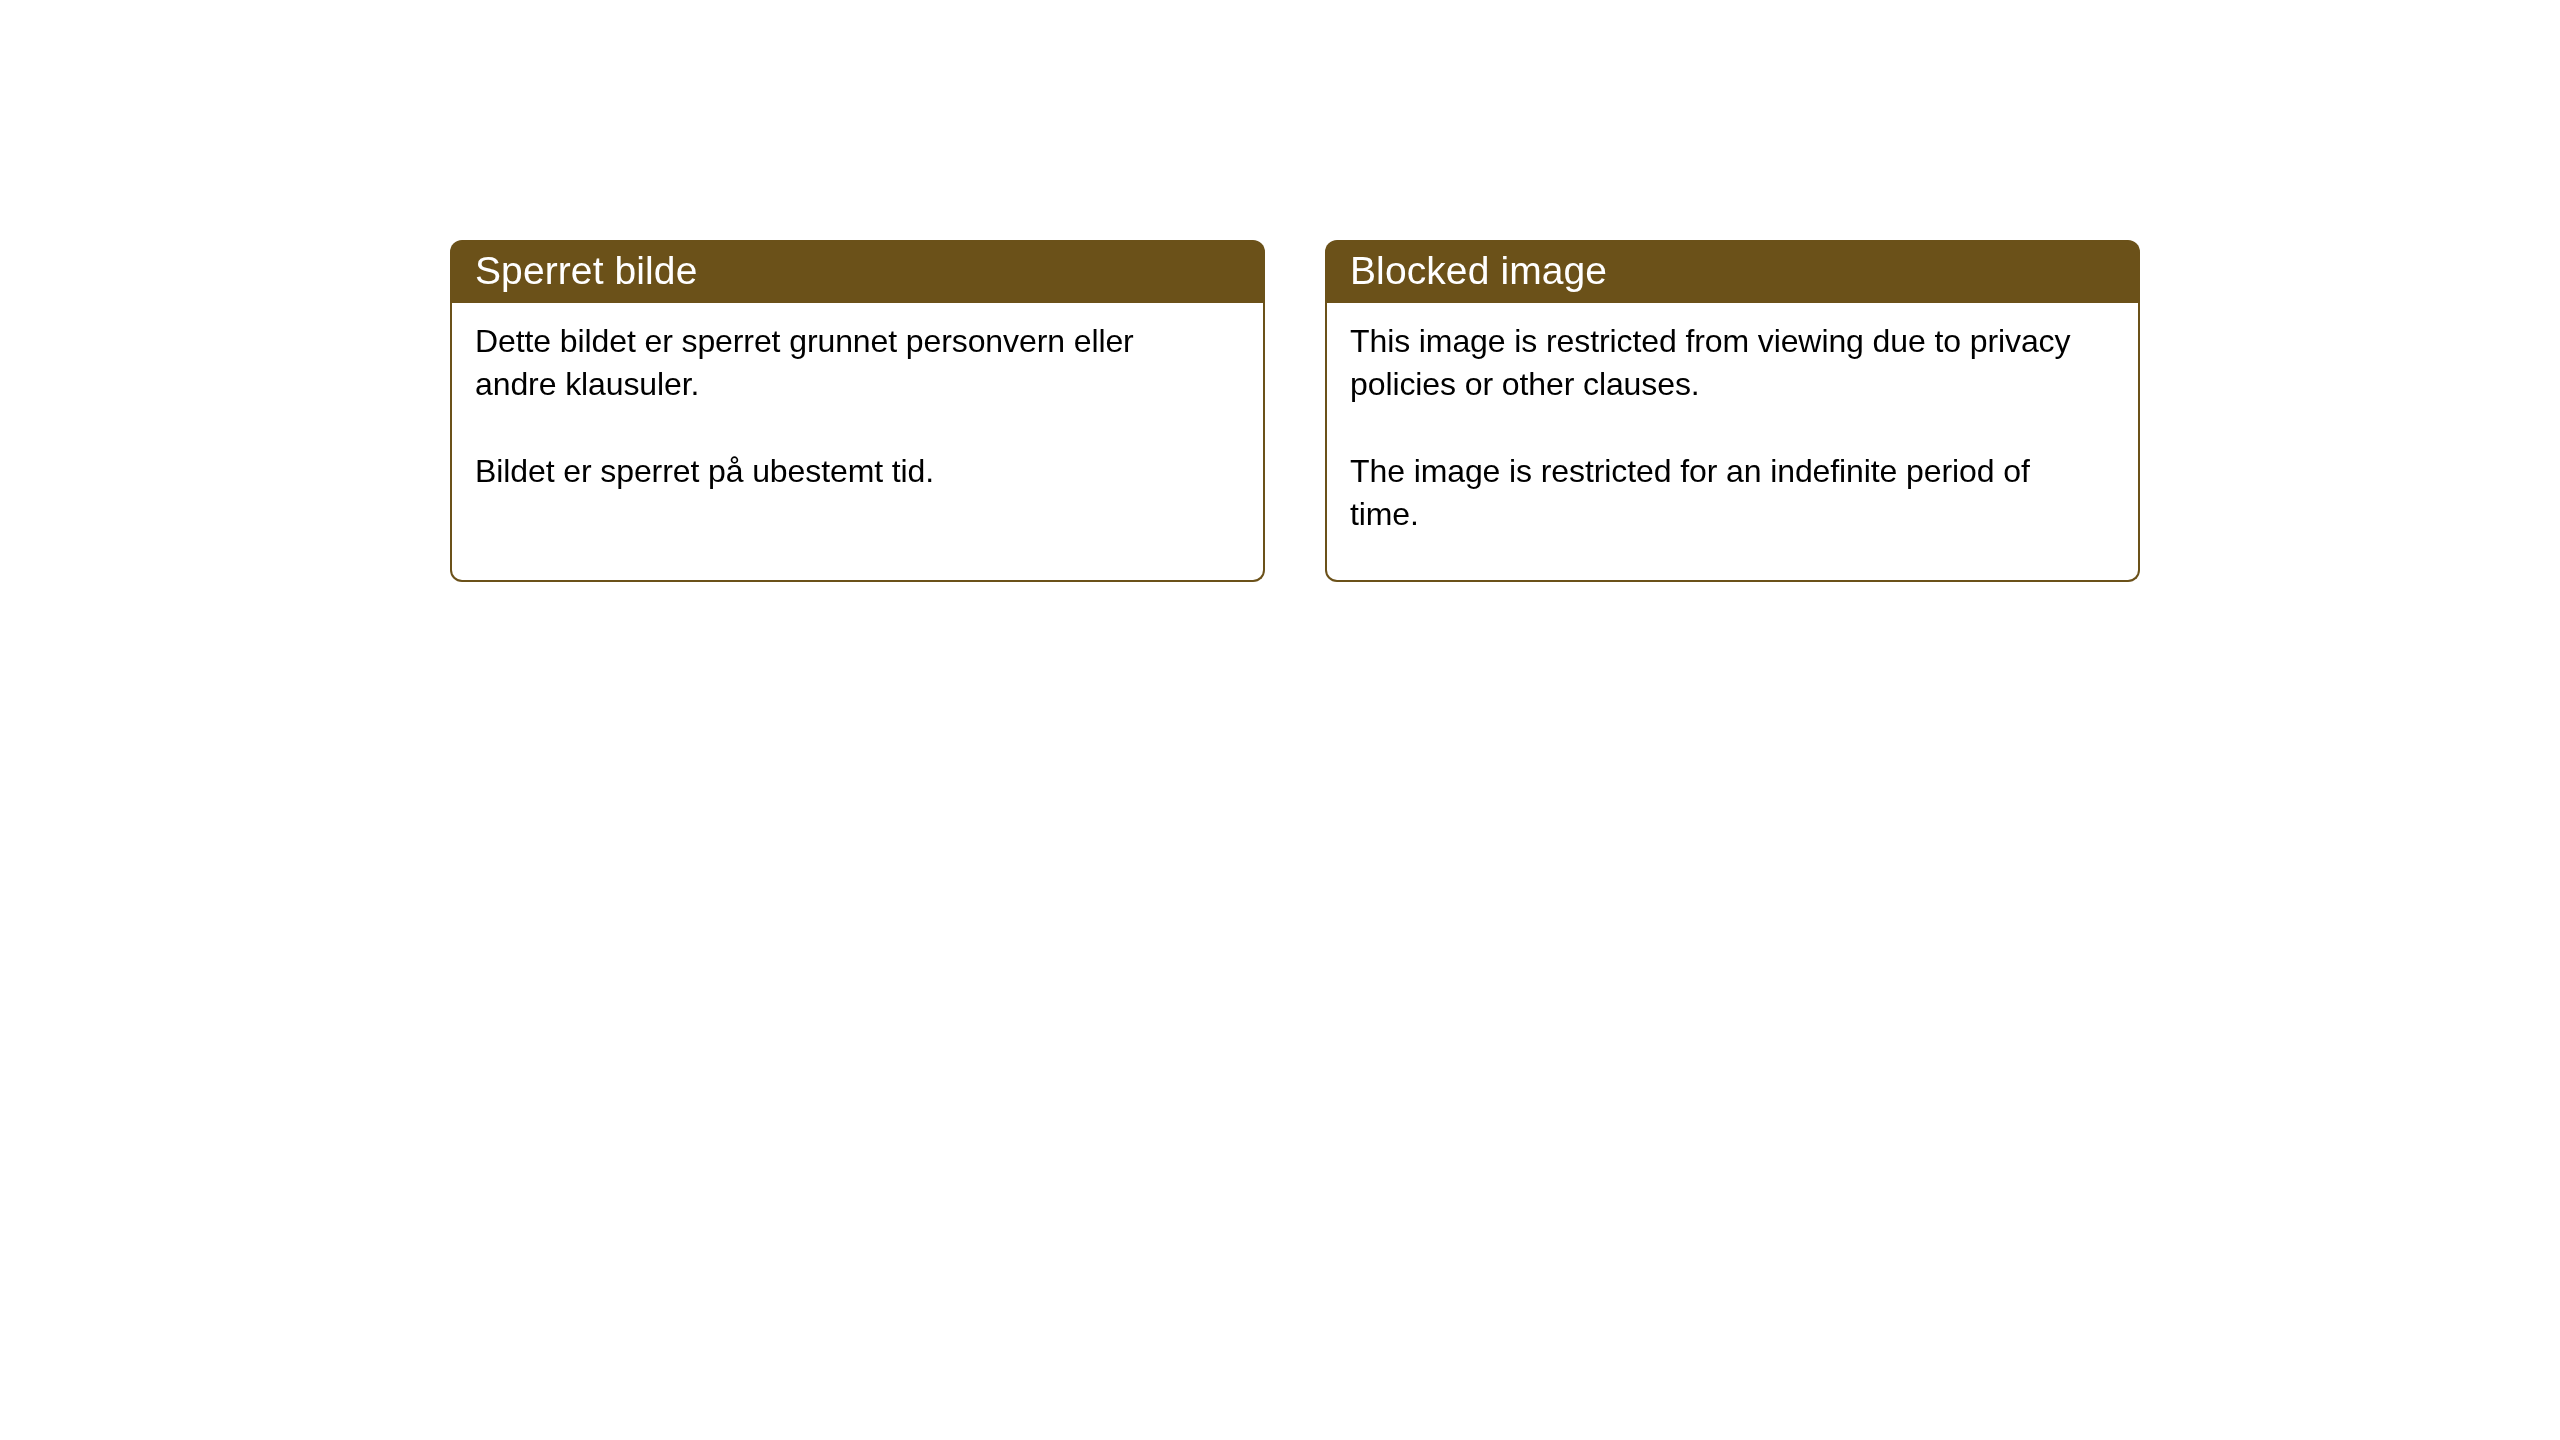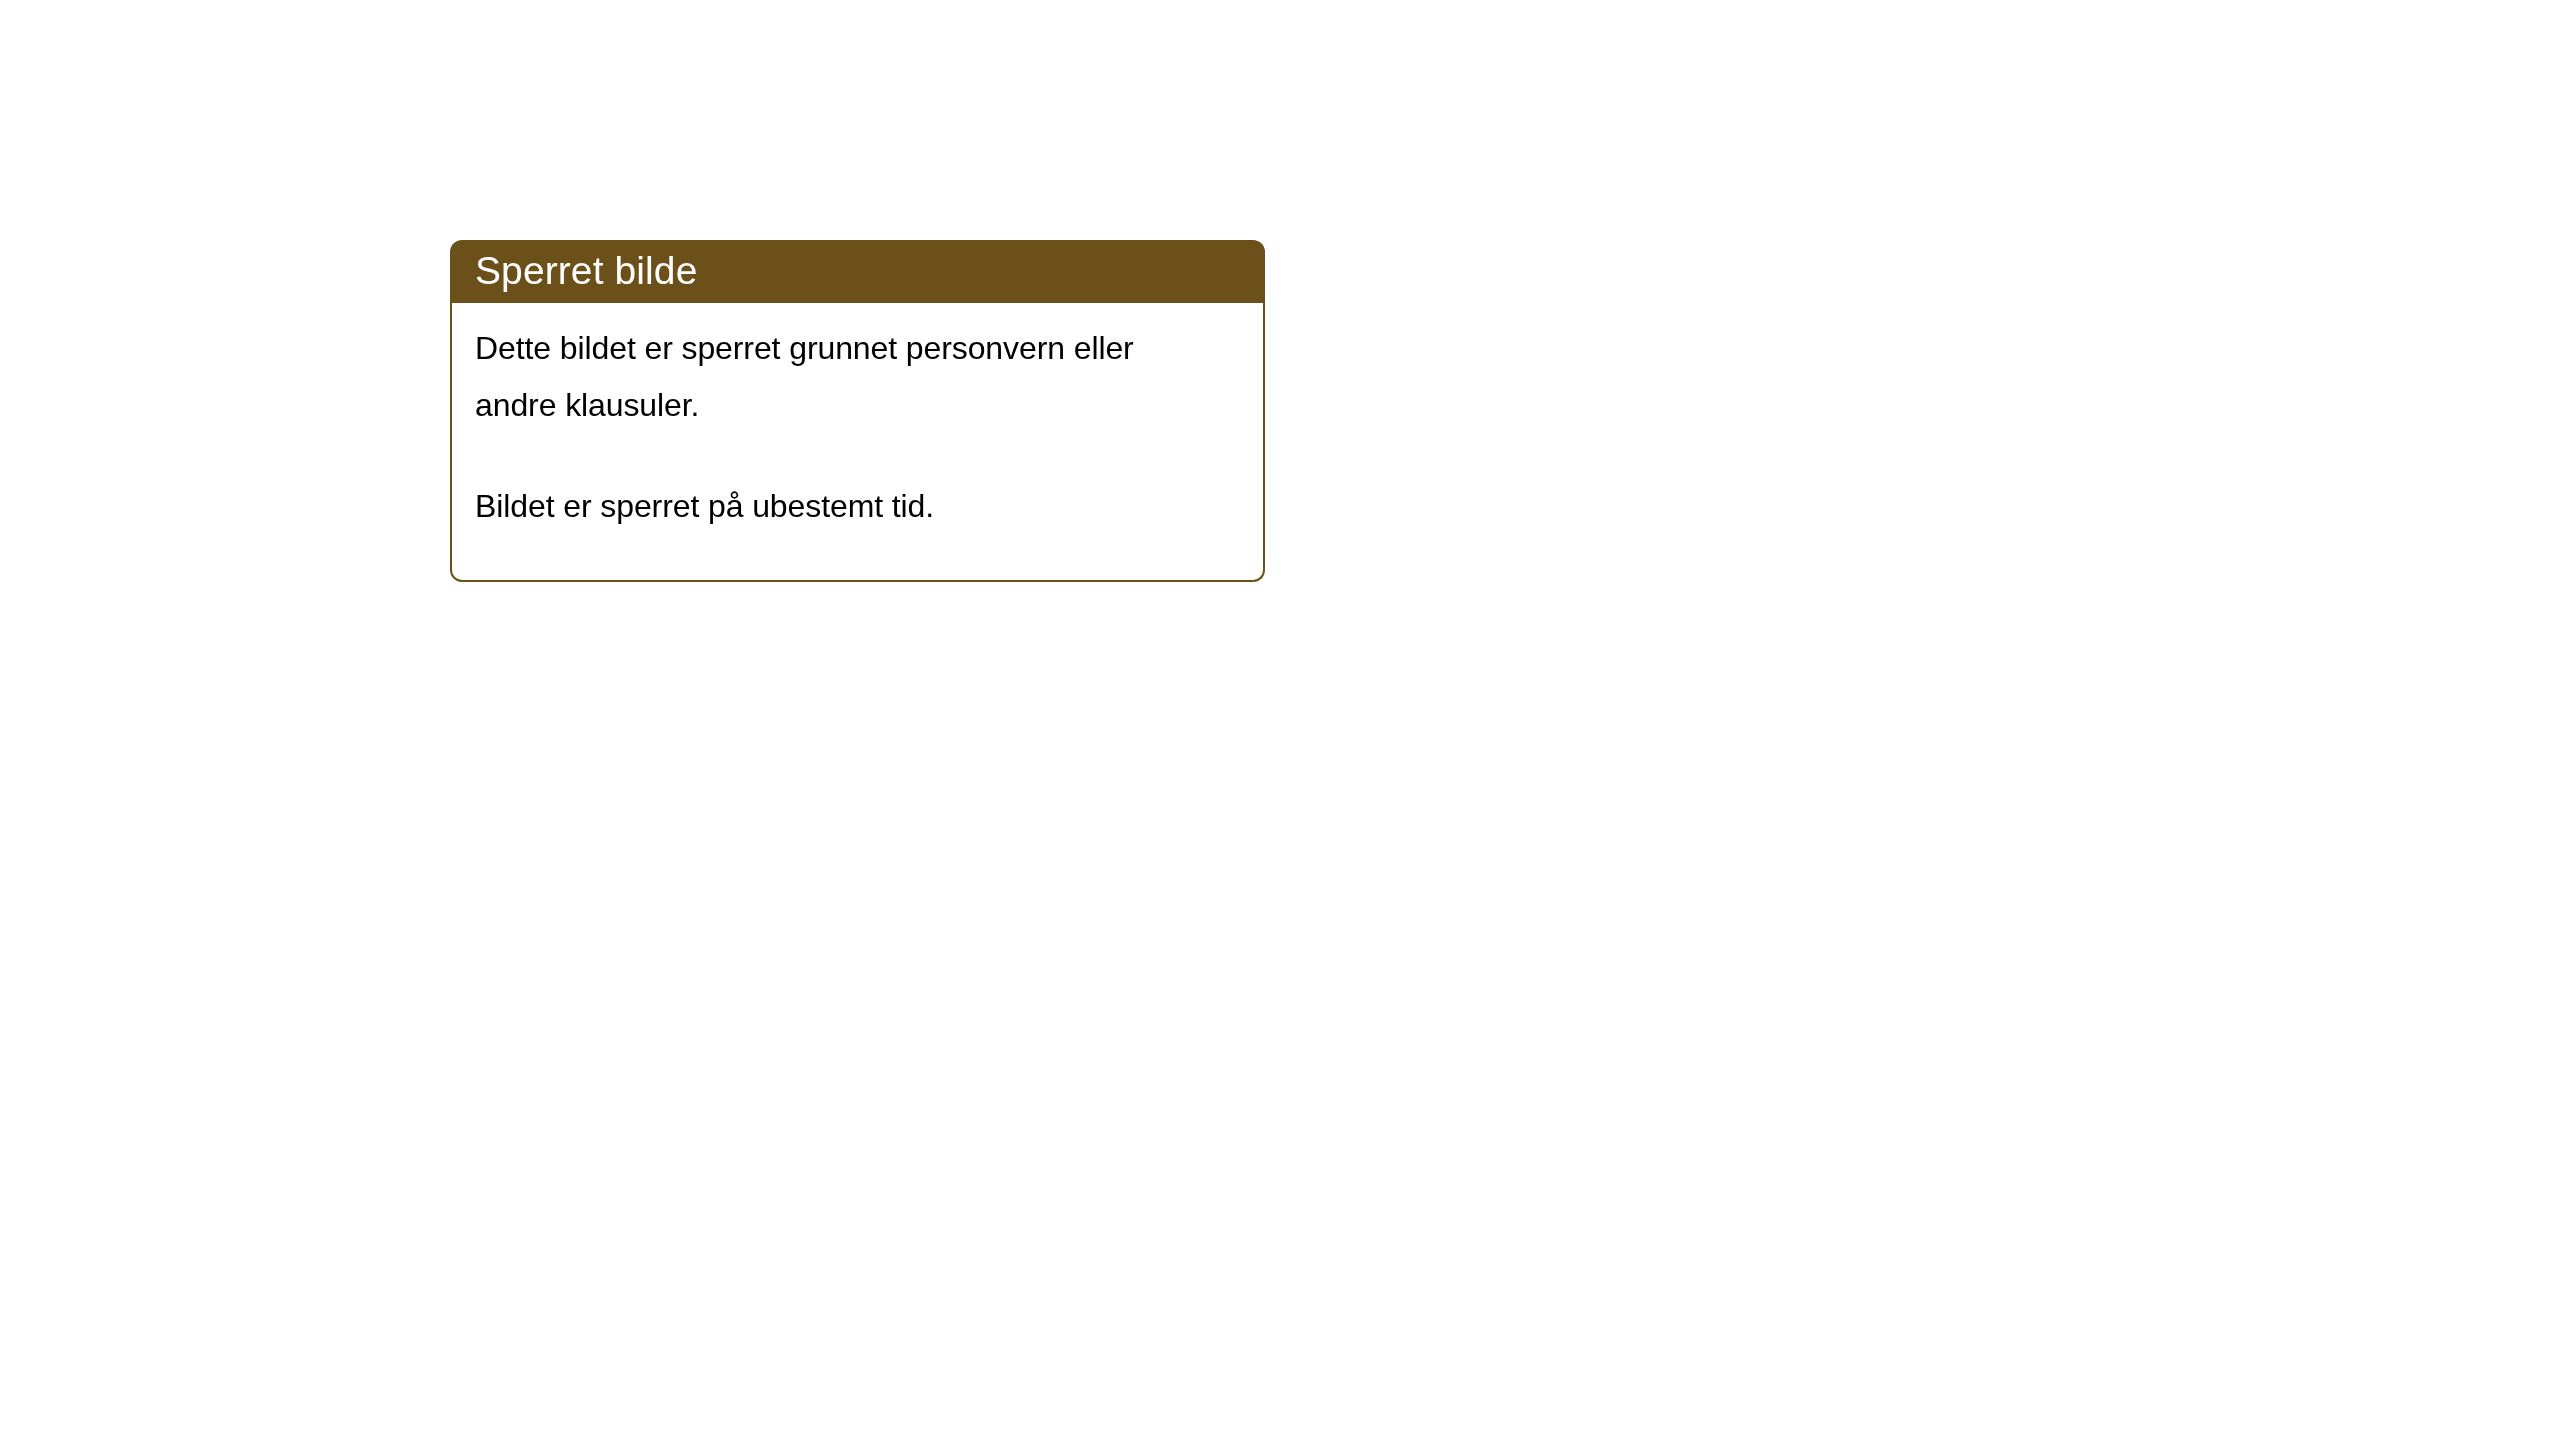--- a/index.html
+++ b/index.html
@@ -75,21 +75,21 @@
     padding: 17px 22px 20px 23px;
     position: relative;
     z-index: 1;
     overflow: hidden;
   }
 
   .notice-paragraph {
     margin: 0;
     color: #000000;
     font-size: 32px;
-    line-height: 57px;
+    line-height: 43px;
     font-weight: 400;
     letter-spacing: -0.1px;
     max-width: 740px;
   }
 
   .notice-paragraph + .notice-paragraph {
     margin-top: 44px;
   }
 </style>
 </head>
@@ -100,14 +100,23 @@
   <section class="notice-card">
     <div class="notice-card-header">
       <h2 class="notice-card-title">Sperret bilde</h2>
     </div>
     <div class="notice-card-body">
       <p class="notice-paragraph">Dette bildet er sperret grunnet personvern eller andre klausuler.</p>
       <p class="notice-paragraph">Bildet er sperret på ubestemt tid.</p>
     </div>
   </section>
 
+  <section class="notice-card">
+    <div class="notice-card-header">
+      <h2 class="notice-card-title">Blocked image</h2>
+    </div>
+    <div class="notice-card-body">
+      <p class="notice-paragraph">This image is restricted from viewing due to privacy policies or other clauses.</p>
+      <p class="notice-paragraph">The image is restricted for an indefinite period of time.</p>
+    </div>
+  </section>
 
 </div>
 
 </body></html>

